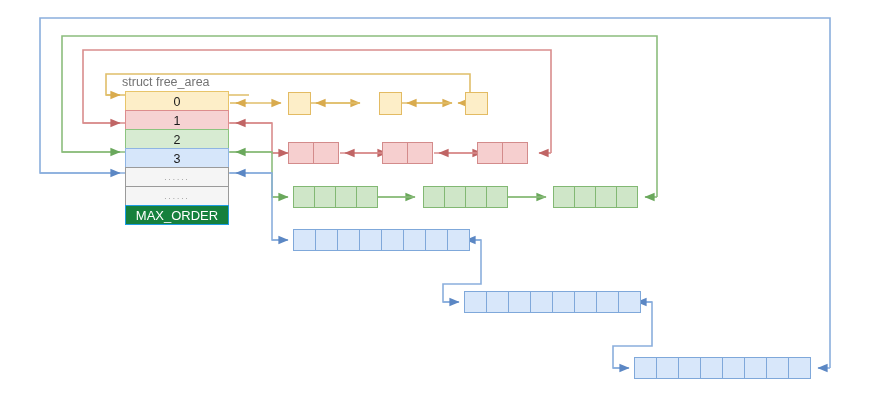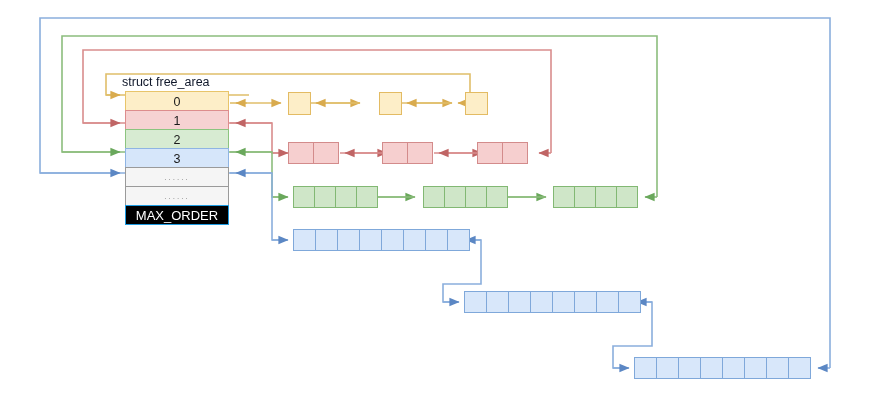--- a/index.html
+++ b/index.html
@@ -2,29 +2,29 @@
 <html><head>
 <meta charset="utf-8">
 <style>
   html,body{margin:0;padding:0;background:#ffffff;}
   body{width:872px;height:417px;font-family:"Liberation Sans",sans-serif;overflow:hidden;position:relative;}
   #stage{position:relative;width:872px;height:417px;}
   #wires{position:absolute;left:0;top:0;width:872px;height:417px;pointer-events:none;}
 
   
   .fa-table{position:absolute;left:125px;top:92px;width:104px;}
-  .fa-title{position:absolute;left:122px;top:75px;font-size:12.5px;color:#0f172a;white-space:nowrap;}
+  .fa-title{position:absolute;left:122px;top:75px;font-size:12.5px;color:#737373;white-space:nowrap;}
   .fa-row{height:20px;line-height:20px;text-align:center;font-size:12.5px;color:#1a1a1a;
           box-sizing:border-box;border:1px solid #b9b9b9;margin-top:-1px;}
   .fa-row.r0{background:#fdeec8;border-color:#e8c46a;}
   .fa-row.r1{background:#f6d2d2;border-color:#dd8d8d;}
   .fa-row.r2{background:#d7ebd2;border-color:#8cc47f;}
   .fa-row.r3{background:#d6e6fa;border-color:#8fb4e3;}
   .fa-row.dots{background:#f5f5f5;border-color:#9a9a9a;color:#7a7a7a;font-size:8px;letter-spacing:2px;}
-  .fa-row.maxo{background:#000000;border-color:#1e9ce2;color:#ffffff;font-size:13px;font-weight:500;}
+  .fa-row.maxo{background:#15803d;border-color:#1e9ce2;color:#ffffff;font-size:13px;font-weight:500;}
 
   
   .blk{position:absolute;display:flex;box-sizing:border-box;}
   .cell{box-sizing:border-box;border:1px solid;}
   .blk.y .cell{background:#fdeec8;border-color:#e3bb63;}
   .blk.r .cell{background:#f6cfcf;border-color:#d38b8b;}
   .blk.g .cell{background:#cfe6c8;border-color:#82b873;}
   .blk.b .cell{background:#d8e7fa;border-color:#7fa8da;}
   .blk .cell+.cell{margin-left:-1px;}
 

